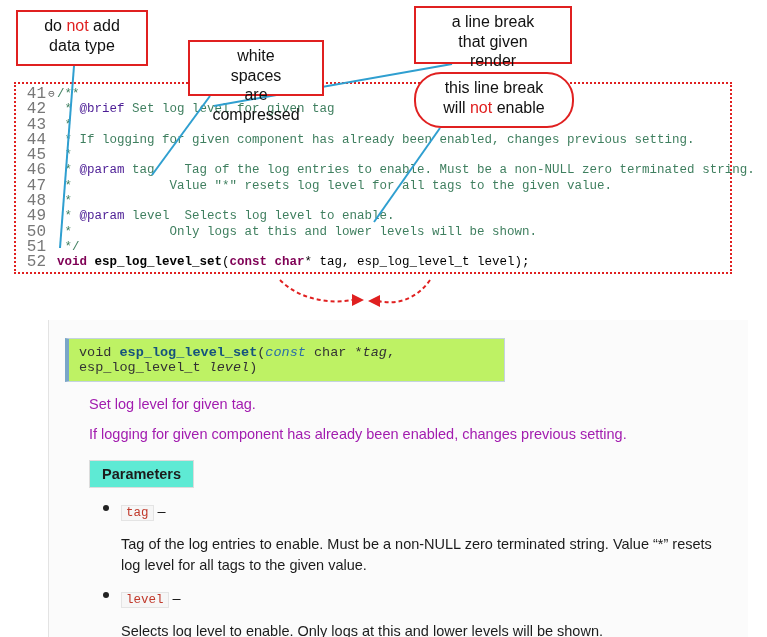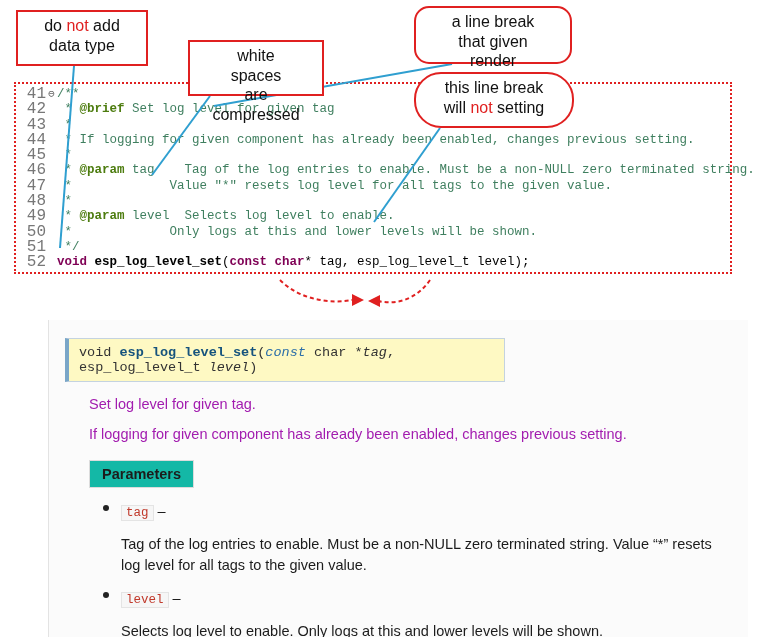--- a/index.html
+++ b/index.html
@@ -31,21 +31,21 @@
     padding: 4px 22px;
     box-sizing: border-box;
     z-index: 6;
   }
   .callout .hl {
     color: #e02020;
   }
 
   #callout-datatype { left: 16px;  top: 10px;  width: 132px; height: 56px; }
   #callout-spaces   { left: 188px; top: 40px;  width: 136px; height: 56px; }
-  #callout-break1   { left: 414px; top: 6px;   width: 158px; height: 58px; border-radius: 15px; }
+  #callout-break1   { left: 414px; top: 6px;   width: 158px; height: 58px; }
   #callout-break2   { left: 414px; top: 72px;  width: 160px; height: 56px; border-radius: 27px; }
 
   
   #leaders {
     position: absolute;
     left: 0; top: 0;
     width: 767px; height: 637px;
     z-index: 5;
     pointer-events: none;
   }
@@ -89,41 +89,41 @@
     text-align: center;
     color: #666666;
     font-size: 11px;
     line-height: 15.3px;
   }
   .code-txt {
     flex: 1 1 auto;
     white-space: pre;
   }
   .c-doc   { color: #3f7f5f; }
-  .c-tag   { color: #4d7c0f; font-weight: bold; }
+  .c-tag   { color: #4c1d95; font-weight: normal; }
   .c-kw    { color: #7f0055; font-weight: bold; }
   .c-plain { color: #000000; }
   .c-bold  { color: #000000; font-weight: bold; }
 
   
   #doc-panel {
     position: absolute;
     left: 48px;
     top: 320px;
     width: 700px;
     height: 317px;
     background: #fbfbfb;
     border-left: 1px solid #e3e3e3;
     box-sizing: border-box;
     z-index: 2;
   }
   #doc-signature {
     margin: 18px 0 0 16px;
     width: 440px;
-    background: #fef9c3;
+    background: #bef264;
     border: 1px solid #c4d3e0;
     border-left: 4px solid #7aa6c8;
     padding: 6px 10px;
     font-family: "Liberation Mono", monospace;
     font-size: 13.5px;
     color: #1f5c8b;
     box-sizing: border-box;
   }
   #doc-signature .sig-name { font-weight: bold; color: #15537d; }
   #doc-signature .sig-kw { font-style: italic; color: #2b6ea8; }
@@ -133,21 +133,21 @@
   .doc-para {
     margin: 14px 0 0 40px;
     font-family: "Liberation Sans", sans-serif;
     font-size: 14.5px;
     color: #a21caf;
     width: 620px;
   }
   #doc-params-head {
     margin: 18px 0 0 40px;
     display: inline-block;
-    background: #14b8a6;
+    background: #5eead4;
     border: 1px solid #dcdcdc;
     padding: 5px 12px;
     font-family: "Liberation Sans", sans-serif;
     font-size: 14.5px;
     font-weight: bold;
     color: #1c1c1c;
   }
   .doc-param-item {
     margin: 14px 0 0 72px;
     width: 600px;
@@ -204,21 +204,21 @@
 <div class="callout" id="callout-break1">
   <span>
     <span>a line break</span><br>
     <span>that given render</span>
   </span>
 </div>
 
 <div class="callout" id="callout-break2">
   <span>
     <span>this line break</span><br>
-    <span>will </span><span class="hl">not</span><span> setting</span>
+    <span>will </span><span class="hl">not</span><span> enable</span>
   </span>
 </div>
 
 <svg id="leaders" viewBox="0 0 767 637">
 
   <line x1="74" y1="66" x2="60" y2="248" stroke="#2f9fd0" stroke-width="2"></line>
 
   <line x1="210" y1="96" x2="152" y2="175" stroke="#2f9fd0" stroke-width="2"></line>
 
   <line x1="452" y1="64" x2="214" y2="106" stroke="#2f9fd0" stroke-width="2"></line>

